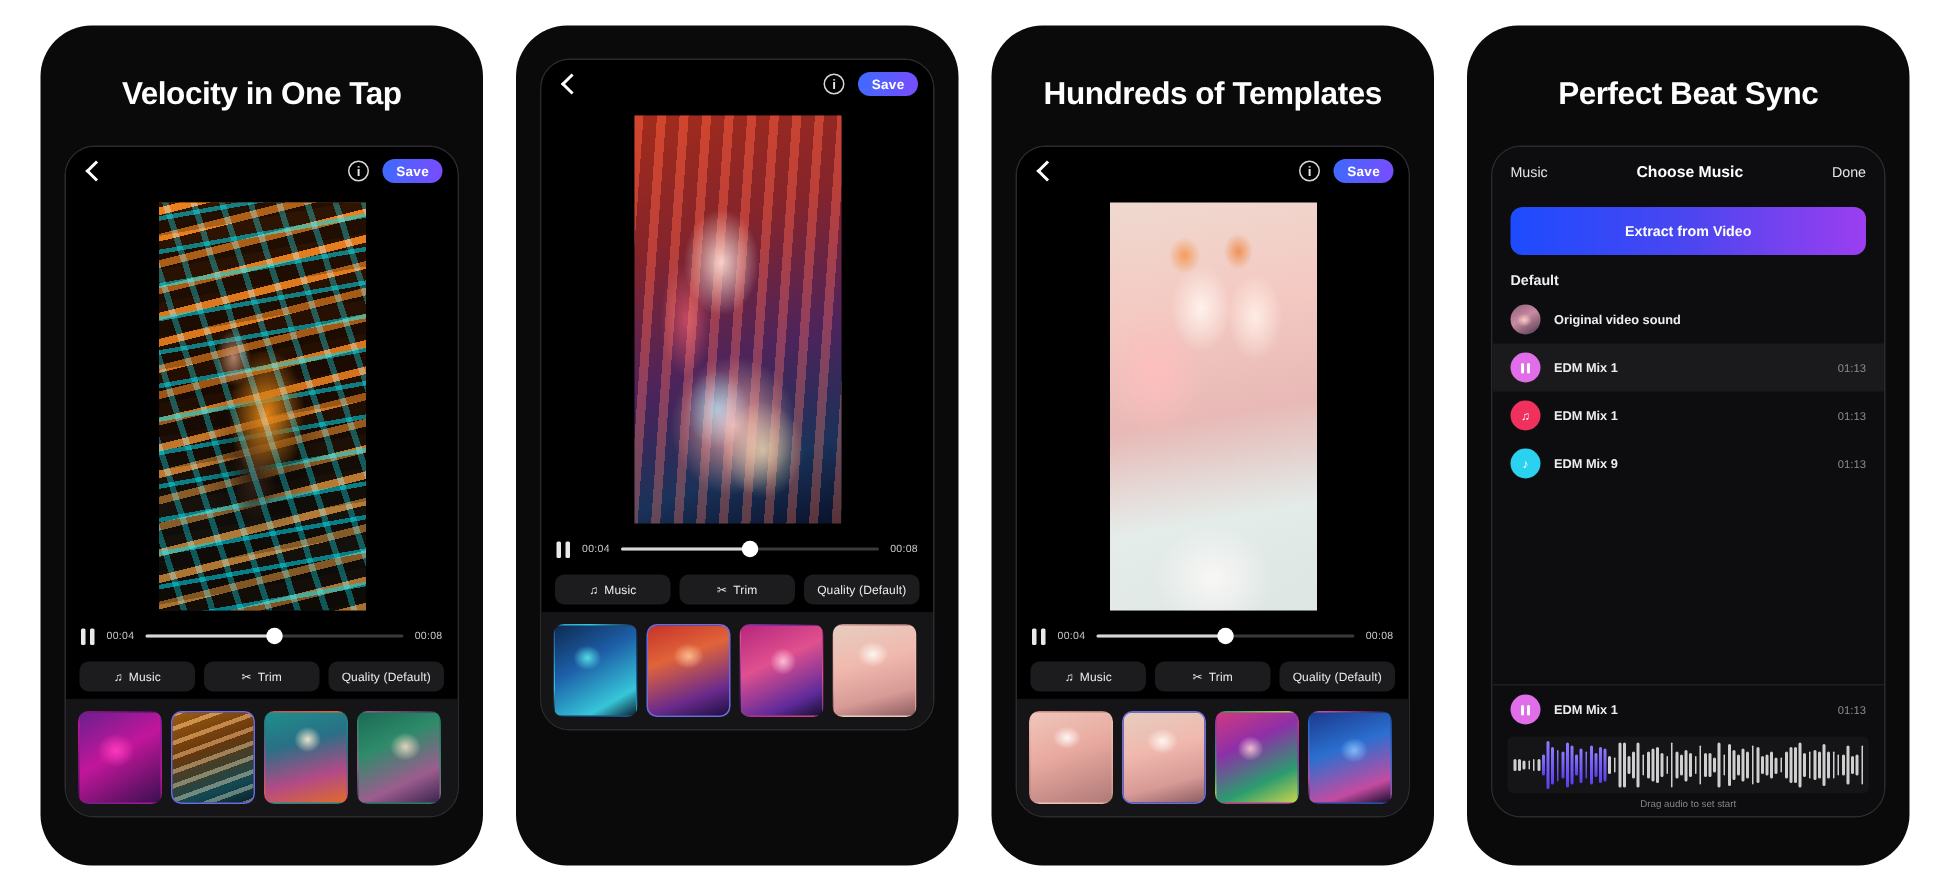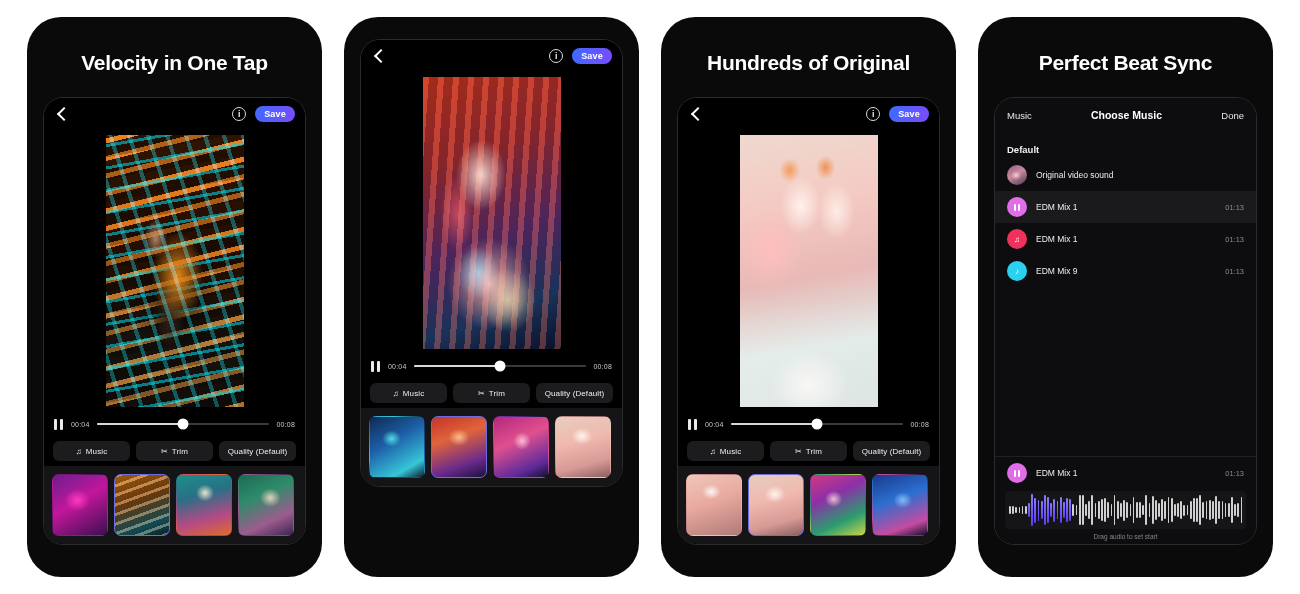--- a/index.html
+++ b/index.html
@@ -266,21 +266,21 @@
     width:20px;height:20px;border-radius:50%;
     flex:0 0 20px;
     display:flex;align-items:center;justify-content:center;
     font-size:8px; color:#fff;
     position:relative; overflow:hidden;
   }
   .mav-photo{ background:linear-gradient(150deg,#8a5f7a 0%,#c98aa0 45%,#4a3550 100%); }
   .mav-photo::after{content:"";position:absolute;inset:0;background:radial-gradient(ellipse 40% 34% at 46% 52%,rgba(255,210,200,.9),transparent 64%);}
   .pausebars{ display:flex; gap:1.5px; }
   .pausebars i{ display:block; width:1.8px;height:7px;background:#fff;border-radius:1px;}
-  .mname{ flex:1; color:#ededed; font-size:8.5px; font-weight:400; }
+  .mname{ flex:1; color:#ededed; font-size:8.5px; font-weight:700; }
   .mdur{ color:#8c8c90; font-size:7.5px; }
   .mp-spacer{ flex:1 1 auto; }
   .selected-block{ border-top:1px solid #1f1f22; padding-bottom:4px; }
   .wave{
     margin:2px 10px 0;
     height:38px;
     background:#151517;
     border-radius:4px;
     display:flex; align-items:center;
     gap:1.4px;
@@ -384,21 +384,21 @@
       <div class="strip">
         <div class="thumb th-e"></div>
         <div class="thumb th-f sel"></div>
         <div class="thumb th-g"></div>
         <div class="thumb th-h"></div>
       </div>
     </div>
   </div>
 
   <div class="phone">
-    <div class="phone-title">Hundreds of Original</div>
+    <div class="phone-title">Hundreds of Templates</div>
     <div class="screen">
       <div class="topbar">
         <div class="back-chev"></div>
         <div class="topbar-spacer"></div>
         <div class="info-icon">i</div>
         <div class="save-btn">Save</div>
       </div>
       <div class="video-wrap">
         <div class="video v3"></div>
       </div>
@@ -438,20 +438,21 @@
 
   <div class="phone">
     <div class="phone-title">Perfect Beat Sync</div>
     <div class="screen">
       <div class="mp">
         <div class="mp-head">
           <div class="mp-cancel">Music</div>
           <div class="mp-title">Choose Music</div>
           <div class="mp-done">Done</div>
         </div>
+        <div class="extract">Extract from Video</div>
         <div class="musics-label">Default</div>
 
         <div class="mrow">
           <div class="mav mav-photo"></div>
           <div class="mname">Original video sound</div>
           <div class="mdur"></div>
         </div>
 
         <div class="mrow active">
           <div class="mav" style="background:#e06ee8">

